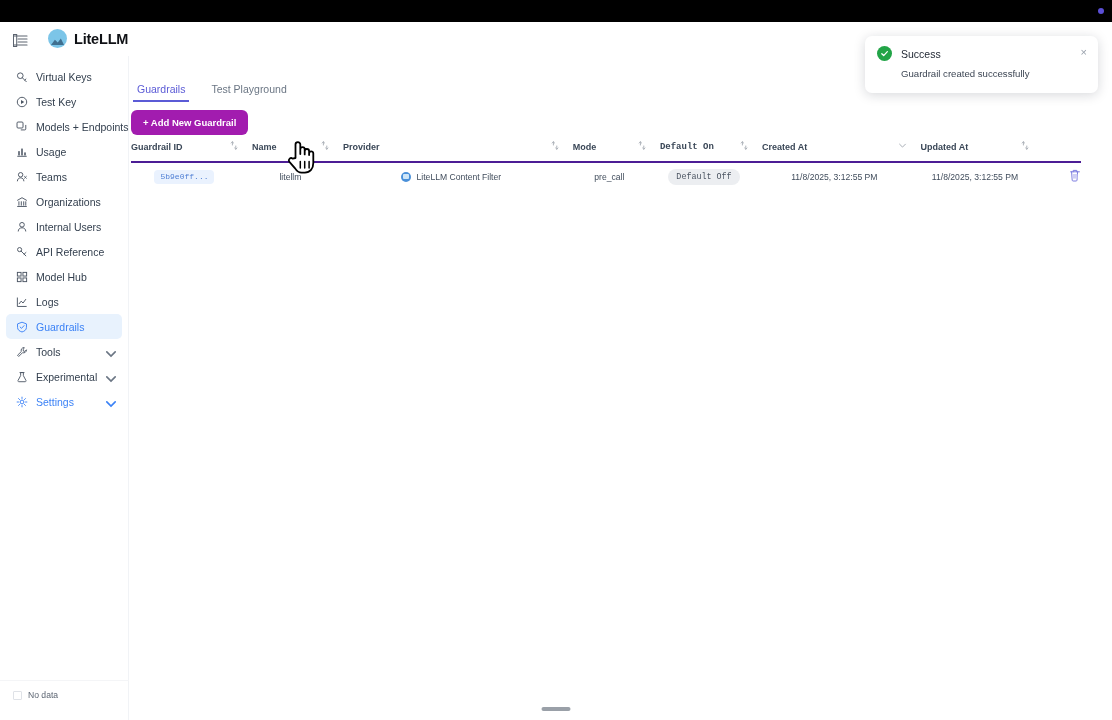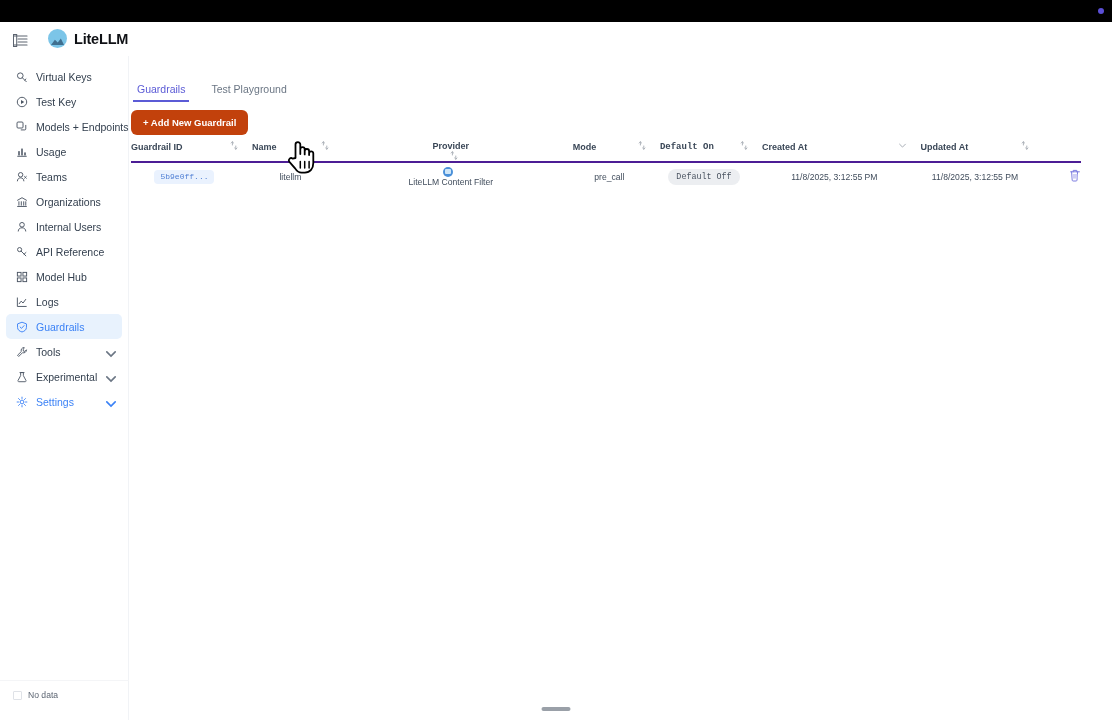--- a/index.html
+++ b/index.html
@@ -86,21 +86,21 @@
     cursor: pointer; position: relative; white-space: nowrap;
   }
   .tab.active { color: #5b5bd6; }
   .tab.active::after {
     content: ""; position: absolute; left: 0; right: 0; bottom: 0;
     height: 1.6px; background: #5b5bd6;
   }
 
   .add-btn {
     position: absolute; left: 2px; top: 54px;
-    background: #c2410c; color: #fff; border: none;
+    background: #a21caf; color: #fff; border: none;
     font-family: inherit; font-size: 9.5px; font-weight: bold;
     padding: 7px 12px; border-radius: 6px; cursor: pointer;
     white-space: nowrap;
   }
 
   
   .table { position: absolute; left: 2px; top: 85px; width: 950px; }
   .thead {
     display: flex; align-items: flex-start; height: 22px;
     border-bottom: 2px solid #4c1d95;
@@ -109,21 +109,21 @@
     font-size: 9px; font-weight: bold; color: #3a4757;
     display: flex; align-items: center; justify-content: space-between;
     padding-right: 14px; cursor: pointer; white-space: nowrap;
   }
   .sort-ic { opacity: 0.55; flex: 0 0 auto; margin-left: 6px; }
   .trow { display: flex; align-items: center; height: 27px; }
   .td { font-size: 8.6px; color: #414d5c; padding-right: 14px; white-space: nowrap; display: flex; align-items: center; justify-content: center; }
 
   .c-id   { width: 128px; }
   .c-name { width: 96px; }
-  .c-prov { width: 244px; flex-direction: column; }
+  .c-prov { width: 244px; }
   .c-mode { width: 92px; }
   .c-def  { width: 108px; font-family: Liberation Mono, monospace; }
   .c-crt  { width: 168px; }
   .c-upd  { width: 130px; gap: 14px; }
   .c-act  { width: 40px; justify-content: flex-end; padding-right: 0; }
 
   .id-badge {
     background: #eaf2fe; color: #4f7fd4; font-family: "Liberation Mono", monospace;
     font-size: 8px; padding: 2.5px 6px; border-radius: 4px;
   }
@@ -464,20 +464,32 @@
                 <path d="M1.6 2.8 h8.8 M4.2 2.8 V1.4 h3.6 v1.4 M2.6 2.8 l0.6 8.4 a0.9 0.9 0 0 0 0.9 0.8 h3 a0.9 0.9 0 0 0 0.9 -0.8 l0.6 -8.4" fill="none" stroke="#7c7ce0" stroke-width="1" stroke-linecap="round" stroke-linejoin="round"></path>
                 <rect x="3.6" y="5" width="4.8" height="4.6" fill="#cfcff4"></rect>
               </svg>
           </span>
         </div>
       </div>
 
     </div>
   </main>
 
+  <div class="toast">
+    <div class="toast-row">
+      <span class="toast-check">
+        <svg viewBox="0 0 10 10">
+            <path d="M2 5.2 L4.1 7.3 L8.2 2.9" fill="none" stroke="#ffffff" stroke-width="1.4" stroke-linecap="round" stroke-linejoin="round"></path>
+          </svg>
+      </span>
+      <span class="toast-title">Success</span>
+    </div>
+    <span class="toast-close">×</span>
+    <div class="toast-msg">Guardrail created successfully</div>
+  </div>
 
   <div class="drag-handle"></div>
 
   <div class="cursor">
     <svg viewBox="0 0 30 38">
       <path d="M9.5 20 V6.5 a2.4 2.4 0 0 1 4.8 0 V16 V11.4 a2.2 2.2 0 0 1 4.4 0 V16.4 V13.2 a2.2 2.2 0 0 1 4.4 0 V17 V15.4 a2.1 2.1 0 0 1 4.2 0 V25 c0 5.6 -3.2 9.6 -8.4 9.6 h-3.4 c-3 0 -4.6 -1.4 -6.2 -4 L3.2 23.6 a2.3 2.3 0 0 1 3.4 -3 Z" fill="#ffffff" stroke="#000000" stroke-width="1.8" stroke-linejoin="round"></path>
       <path d="M14.3 23.5 V30 M18.7 23.5 V30 M23.1 23.5 V30" stroke="#000000" stroke-width="1.5" stroke-linecap="round"></path>
     </svg>
   </div>
 

